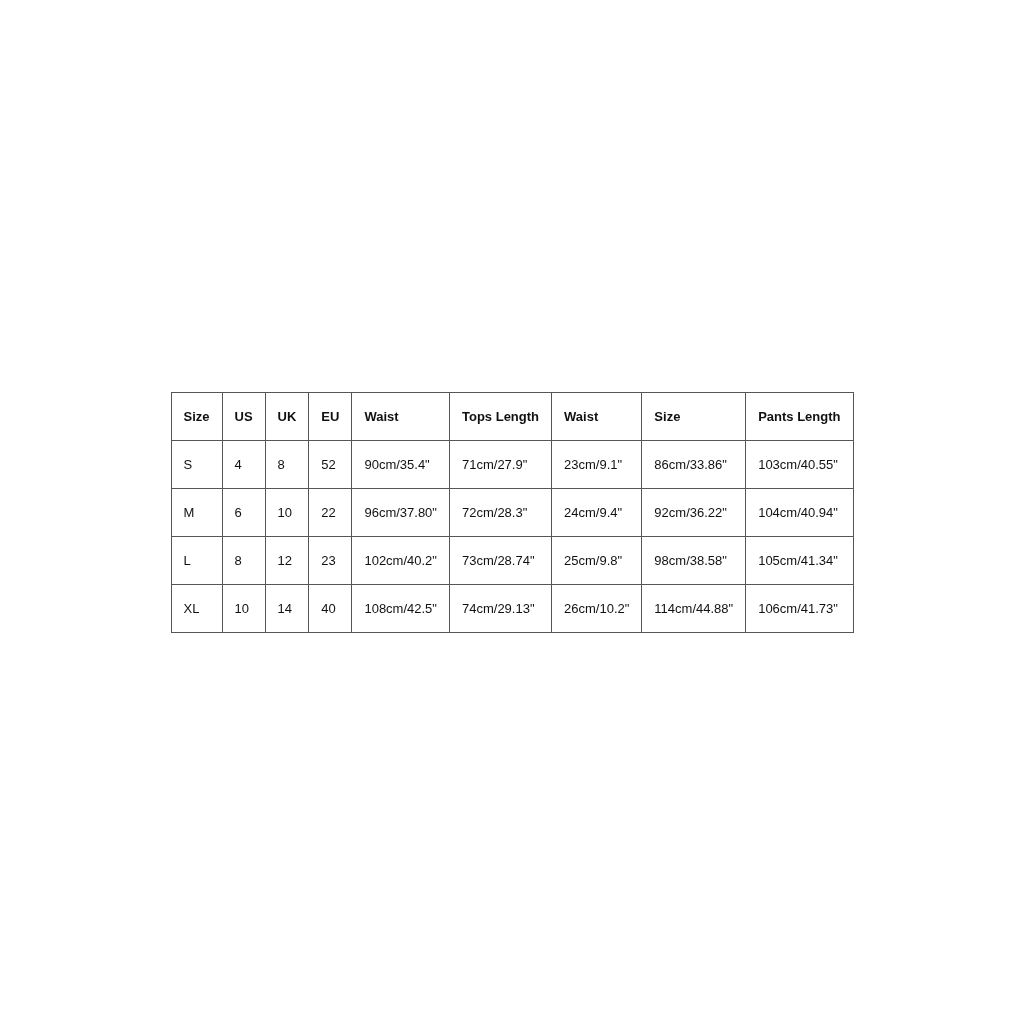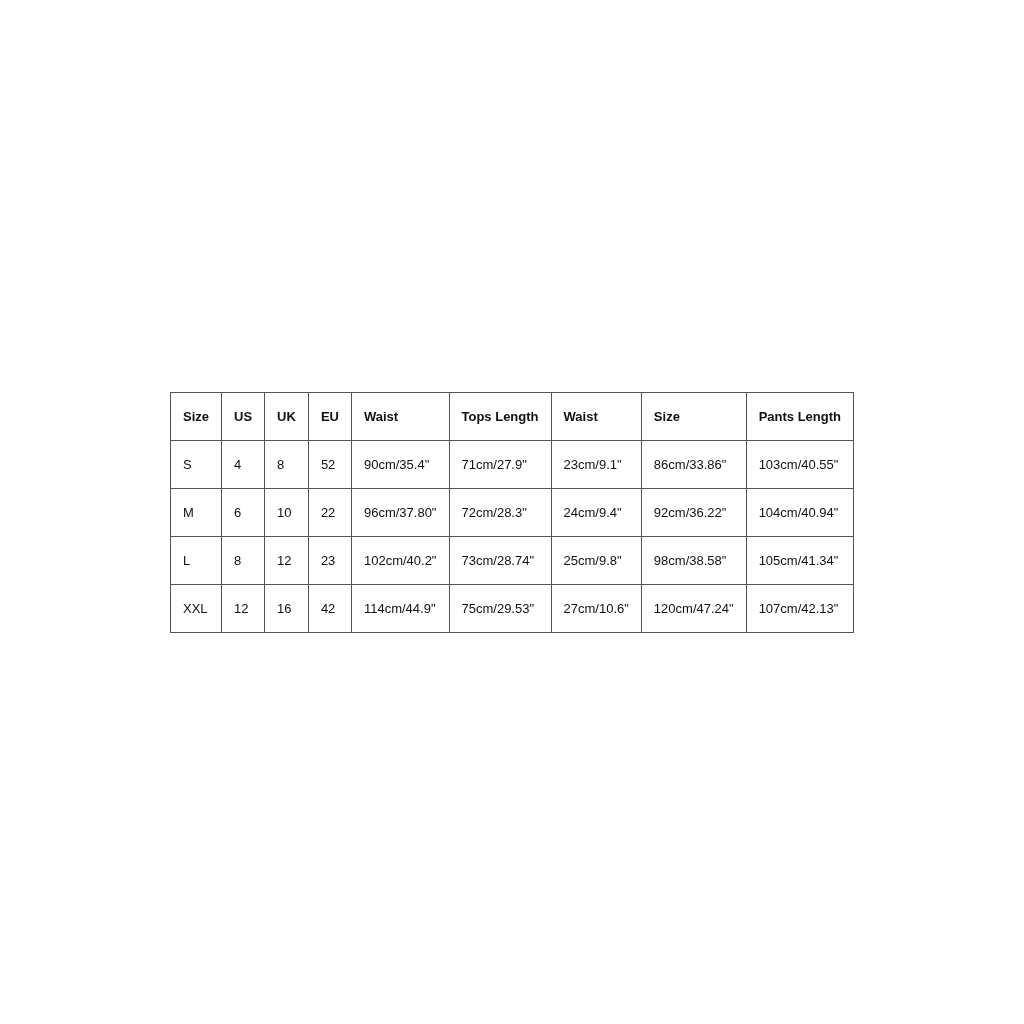--- a/index.html
+++ b/index.html
@@ -94,25 +94,25 @@
           <td>8</td>
           <td>12</td>
           <td>23</td>
           <td>102cm/40.2"</td>
           <td>73cm/28.74"</td>
           <td>25cm/9.8"</td>
           <td>98cm/38.58"</td>
           <td>105cm/41.34"</td>
         </tr>
         <tr>
-          <td>XXL</td>
-          <td>12</td>
-          <td>16</td>
-          <td>42</td>
-          <td>114cm/44.9"</td>
-          <td>75cm/29.53"</td>
-          <td>27cm/10.6"</td>
-          <td>120cm/47.24"</td>
-          <td>107cm/42.13"</td>
+          <td>XL</td>
+          <td>10</td>
+          <td>14</td>
+          <td>40</td>
+          <td>108cm/42.5"</td>
+          <td>74cm/29.13"</td>
+          <td>26cm/10.2"</td>
+          <td>114cm/44.88"</td>
+          <td>106cm/41.73"</td>
         </tr>
       </tbody>
   </table>
 </div>
 
 </body></html>

